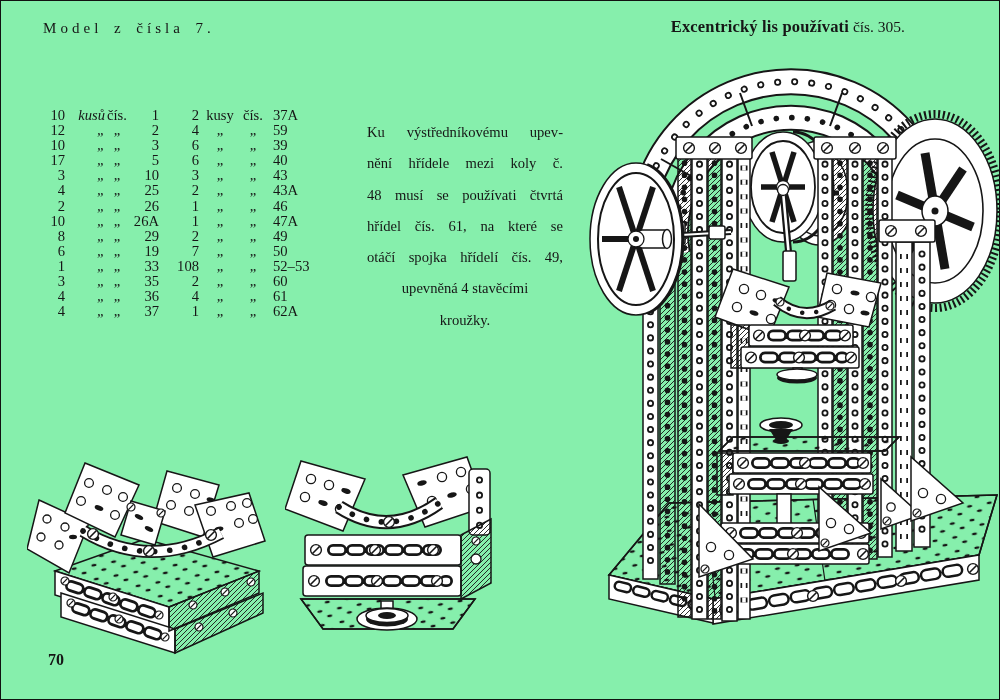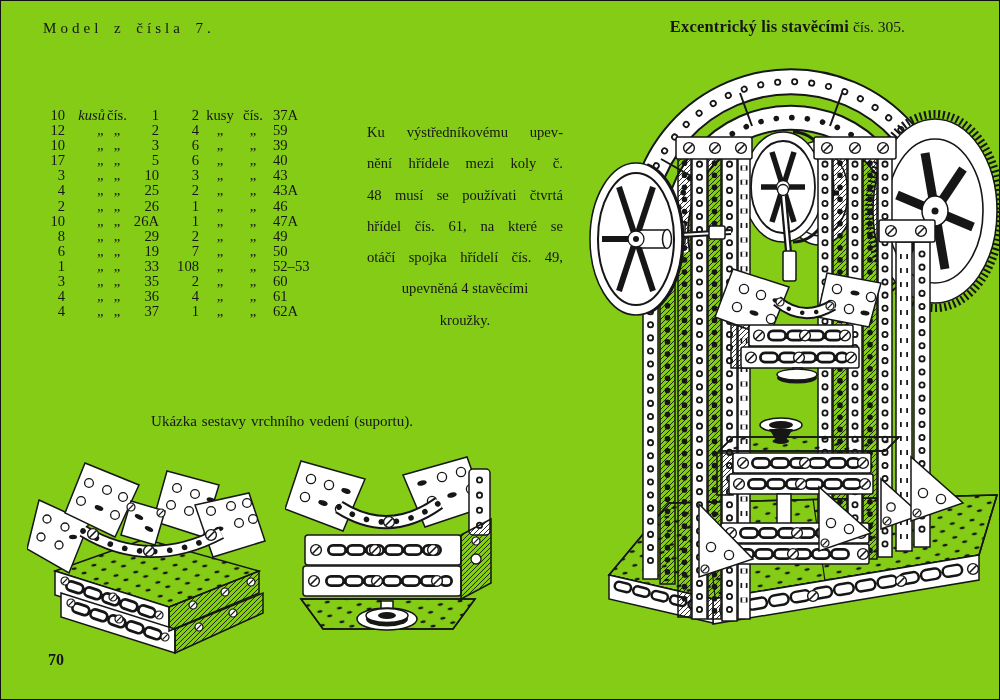--- a/index.html
+++ b/index.html
@@ -1,18 +1,18 @@
 <!DOCTYPE html>
 <html><head>
 <meta charset="utf-8">
 <style>
   html,body{margin:0;padding:0;background:#e8e8e4;}
   .page{
     position:relative;width:1000px;height:700px;margin:0 auto;
-    background:#84cc16;border:1px solid #111;box-sizing:border-box;
+    background:#86efac;border:1px solid #111;box-sizing:border-box;
     font-family:"Liberation Serif", serif;color:#161616;overflow:hidden;
   }
   
   .hdr-left{
     position:absolute;left:42px;top:19px;font-size:15px;
     letter-spacing:0.27em;word-spacing:0.25em;
   }
   .hdr-title{
     position:absolute;right:94px;top:16px;font-size:15.5px;text-align:right;white-space:nowrap;
   }
@@ -51,21 +51,21 @@
   .sW{stroke:#ffffff;stroke-width:6.5;stroke-dasharray:8 11;stroke-linecap:round;fill:none}
   .qB{stroke:#161616;stroke-width:8;stroke-dasharray:5 9;fill:none}
   .qW{stroke:#ffffff;stroke-width:4.5;stroke-dasharray:5 9;fill:none}
 </style>
 </head>
 <body>
 
 <div class="page">
 
   <div class="hdr-left">Model z čísla 7.</div>
-  <div class="hdr-title"><b>Excentrický lis stavěcími</b><span> čís. 305.</span></div>
+  <div class="hdr-title"><b>Excentrický lis používati</b><span> čís. 305.</span></div>
 
   <div class="parts">
 
   <div class="pl-row">
       <span class="c-q1">10</span>
       <span class="c-u1">kusů</span>
       <span class="c-r1">čís.</span>
       <span class="c-n1">1</span>
       <span class="c-q2">2</span>
       <span class="c-u2">kusy</span>
@@ -208,21 +208,20 @@
 
   <div class="note-line">Ku výstředníkovému upev-</div>
       <div class="note-line">nění hřídele mezi koly č.</div>
       <div class="note-line">48 musí se používati čtvrtá</div>
       <div class="note-line">hřídel čís. 61, na které se</div>
       <div class="note-line">otáčí spojka hřídelí čís. 49,</div>
       <div class="note-line">upevněná 4 stavěcími</div>
       <div class="note-line">kroužky.</div>
     </div>
 
-  <div class="caption">Ukázka sestavy vrchního vedení (suportu).</div>
 
   <div class="pageno">70</div>
 
   <div class="fig" style="left:26px;top:444px;">
   <svg width="246" height="212" viewBox="0 0 246 212">
     <defs>
       <pattern id="ph" width="5" height="5" patternUnits="userSpaceOnUse">
         <path d="M0,5 L5,0" stroke="#161616" stroke-width="0.9"></path>
       </pattern>
       <pattern id="pd" width="20" height="14" patternUnits="userSpaceOnUse" patternTransform="rotate(-10)">

